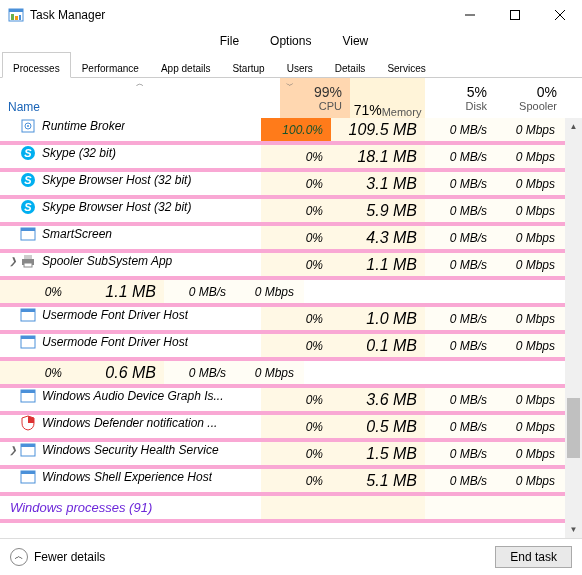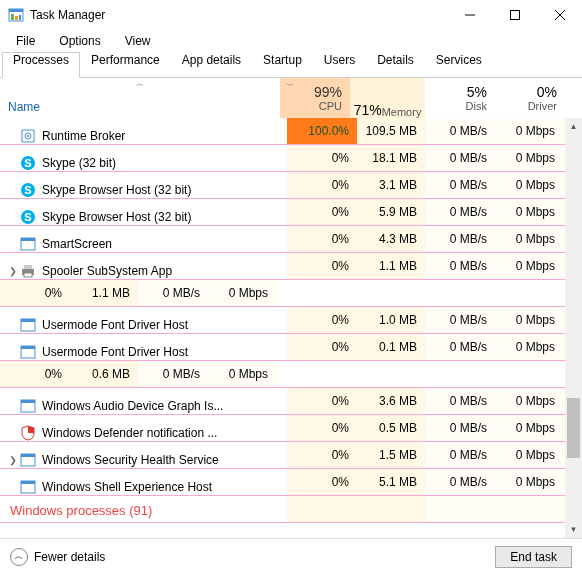--- a/index.html
+++ b/index.html
@@ -2,56 +2,56 @@
 <html><head>
 <meta charset="utf-8">
 <style>
 * { box-sizing: border-box; margin: 0; padding: 0; font-family: 'Segoe UI', Tahoma, sans-serif; }
 body { width: 582px; height: 575px; background: #fff; font-size: 12px; color: #000; overflow: hidden; position: relative; }
 .titlebar { height: 30px; display: flex; align-items: center; padding-left: 8px; }
 .app-icon { width: 16px; height: 16px; margin-right: 6px; }
 .title { font-size: 12px; }
 .win-controls { margin-left: auto; display: flex; }
 .win-btn { width: 45px; height: 30px; display: flex; align-items: center; justify-content: center; font-size: 10px; }
-.menubar { height: 22px; display: flex; align-items: center; padding-left: 6px; gap: 4px; }
+.menubar { height: 22px; display: flex; align-items: center; padding-left: 6px; gap: 11px; justify-content: center; }
 .menu-item { padding: 2px 10px; font-size: 12px; }
 .tabbar { height: 26px; display: flex; border-bottom: 1px solid #ccc; padding-left: 2px; }
-.tab { padding: 0 10px; font-size: 12px; border: 1px solid transparent; border-bottom: none; cursor: default; }
+.tab { padding: 10px 10px; font-size: 10px; border: 1px solid transparent; border-bottom: none; cursor: default; }
 .tab.active { background: #fff; border-color: #ccc; border-bottom: 1px solid #fff; margin-bottom: -1px; position: relative; }
 .content { height: 460px; position: relative; display: flex; flex-direction: column; }
 .headers { display: flex; height: 40px; }
 .col-name { flex: 1; display: flex; align-items: flex-end; padding: 4px 8px; color: #1a64b7; position: relative; }
 .sort-ind { position: absolute; top: 0; left: 50%; transform: translateX(-50%); font-size: 8px; color: #666; }
 .col-cpu { width: 70px; text-align: right; padding: 4px 8px; background: #ffd7b0; display: flex; flex-direction: column; justify-content: center; align-items: flex-end; position: relative; }
 .col-cpu .pct { font-size: 14px; color: #333; }
 .col-cpu .lbl { font-size: 11px; color: #555; }
 .cpu-sort { position: absolute; top: 2px; left: 6px; font-size: 8px; color: #666; }
 .col-mem { width: 75px; text-align: right; padding: 0 8px; background: #fff4d9; display: flex; justify-content: center; align-items: flex-end; }
 .col-mem .pct { font-size: 14px; }
 .col-mem .lbl { font-size: 11px; color: #555; }
 .col-disk { width: 70px; text-align: right; padding: 4px 8px; display: flex; flex-direction: column; justify-content: center; align-items: flex-end; }
 .col-disk .pct { font-size: 14px; }
 .col-disk .lbl { font-size: 11px; color: #555; }
 .col-net { width: 70px; text-align: right; padding: 4px 8px; display: flex; flex-direction: column; justify-content: center; align-items: flex-end; }
 .col-net .pct { font-size: 14px; }
 .col-net .lbl { font-size: 11px; color: #555; }
 .scrollbar-gap { width: 17px; }
 .rows { flex: 1; overflow: hidden; position: relative; }
-.row { display: flex; height: 27px; align-items: flex-end; border-bottom: 1px solid #f9a8d4; }
+.row { display: flex; height: 27px; align-items: flex-start; border-bottom: 4px solid #f9a8d4; font-style: italic; }
 .row .c-name { flex: 1; display: flex; align-items: center; padding-left: 6px; overflow: hidden; white-space: nowrap; }
 .expand { width: 14px; font-size: 9px; color: #666; text-align: center; }
 .proc-icon { width: 16px; height: 16px; margin-right: 6px; flex-shrink: 0; }
 .proc-name { font-size: 12px; overflow: hidden; text-overflow: ellipsis; }
 .row .c-cpu { width: 70px; text-align: right; padding-right: 8px; background: #fff8e5; font-size: 12px; height: 100%; display: flex; align-items: center; justify-content: flex-end; }
 .row .c-cpu.hot { background: #ff7b1a; color: #14532d; }
-.row .c-mem { width: 68px; text-align: right; padding-right: 8px; background: #fff8e5; font-size: 12px; height: 100%; display: flex; align-items: center; justify-content: flex-end; }
+.row .c-mem { width: 94px; text-align: right; padding-right: 8px; background: #fff8e5; font-size: 16px; height: 100%; display: flex; align-items: center; justify-content: flex-end; }
 .row .c-disk { width: 70px; text-align: right; padding-right: 8px; background: #fffdf5; font-size: 12px; height: 100%; display: flex; align-items: center; justify-content: flex-end; }
 .row .c-net { width: 70px; text-align: right; padding-right: 10px; background: #fffdf5; font-size: 12px; height: 100%; display: flex; align-items: center; justify-content: flex-end; }
 .row .scrollgap { width: 17px; }
-.group-row { color: #ef4444; padding: 4px 10px 4px 26px; font-size: 13px; }
+.group-row { color: #6d28d9; padding: 4px 10px 4px 26px; font-size: 13px; }
 .scrollbar { position: absolute; right: 0; top: 0; bottom: 0; width: 17px; background: #f0f0f0; }
 .scrollbar .arrow { height: 17px; display: flex; align-items: center; justify-content: center; font-size: 8px; color: #555; }
 .scrollbar .thumb { position: absolute; left: 2px; right: 2px; top: 280px; height: 60px; background: #c0c0c0; }
 .footer { height: 36px; border-top: 1px solid #ddd; display: flex; align-items: center; padding: 0 10px; }
 .fewer { display: flex; align-items: center; gap: 6px; font-size: 12px; }
 .circ { width: 18px; height: 18px; border: 1px solid #888; border-radius: 50%; display: flex; align-items: center; justify-content: center; font-size: 9px; }
 .endtask { margin-left: auto; padding: 3px 14px; border: 1px solid #aaa; background: #e9e9e9; font-size: 12px; }
 svg { display: block; }
 </style>
 </head>
@@ -119,21 +119,21 @@
     <div class="col-mem">
       <span class="pct">71%</span>
       <span class="lbl">Memory</span>
     </div>
     <div class="col-disk">
       <span class="pct">5%</span>
       <span class="lbl">Disk</span>
     </div>
     <div class="col-net">
       <span class="pct">0%</span>
-      <span class="lbl">Driver</span>
+      <span class="lbl">Spooler</span>
     </div>
     <div class="scrollbar-gap"></div>
   </div>
 
   <div class="rows" id="rows-container">
 
     <div class="row">
         <div class="c-name">
           <span class="expand"></span>
           <span class="proc-icon">

